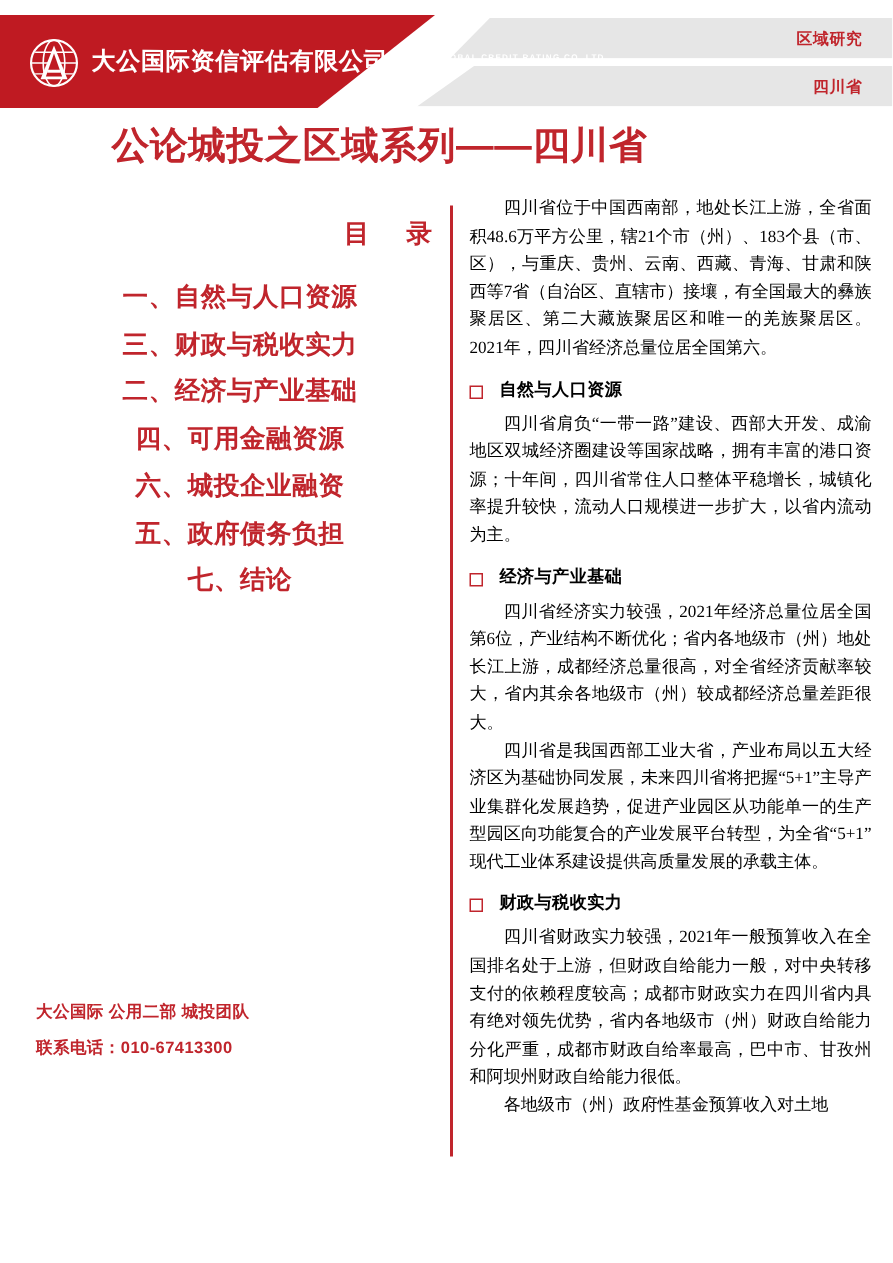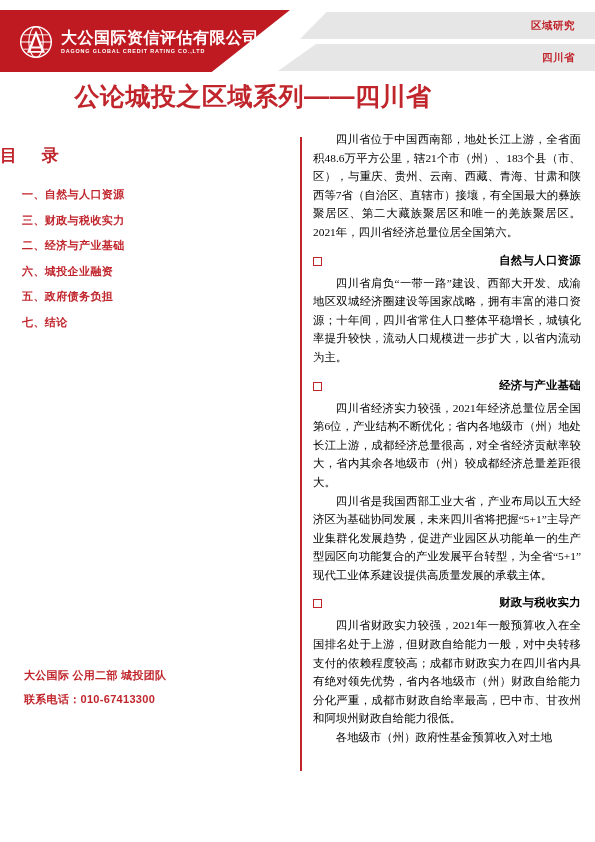--- a/index.html
+++ b/index.html
@@ -72,21 +72,21 @@
     align-items: center;
     gap: 7px;
   }
   .logo-mark {
     width: 36px;
     height: 36px;
     flex: 0 0 36px;
   }
   .logo-text-block {
     display: flex;
-    flex-direction: column;
+    flex-direction: row;
     justify-content: center;
     line-height: 1;
   }
   .logo-cn {
     font-family: "Liberation Sans", "DejaVu Sans", sans-serif;
     font-size: 16px;
     font-weight: bold;
     color: #ffffff;
     letter-spacing: 0.5px;
     white-space: nowrap;
@@ -134,42 +134,43 @@
 
   
   .col-left {
     position: absolute;
     left: 0;
     top: 0;
     width: 298px;
     height: 100%;
   }
   .toc-heading, .author-heading {
-    text-align: left;
+    text-align: right;
     font-family: "Liberation Sans", "DejaVu Sans", sans-serif;
     font-size: 17px;
     font-weight: bold;
     color: #c0252c;
     letter-spacing: 10px;
   }
   .toc-heading { margin-top: 16px; }
   .toc-list {
     margin: 22px 0 0 0;
     padding: 0 0 0 22px;
     list-style: none;
   }
   .toc-item {
     font-family: "Liberation Sans", "DejaVu Sans", sans-serif;
-    font-size: 11px;
+    font-size: 17px;
     font-weight: bold;
     color: #c0252c;
     line-height: 1;
     padding: 0 0 0 0;
     margin-bottom: 14.5px;
     letter-spacing: 0.4px;
+    text-align: center;
   }
 
   .author-block {
     position: absolute;
     left: 0;
     top: 524px;
     width: 298px;
   }
   .author-lines {
     margin-top: 18px;
@@ -200,22 +201,22 @@
     text-align: justify;
     text-justify: inter-ideograph;
     text-indent: 2em;
     margin: 0 0 0 0;
     color: #000;
   }
   .para + .para { margin-top: 0; }
   .section-head {
     display: flex;
     align-items: flex-start;
+    gap: 11px;
     margin: 11px 0 6px 0;
-    justify-content: space-between;
   }
   .bullet-square {
     width: 7px;
     height: 7px;
     border: 1.4px solid #c0252c;
     background: #fff;
     flex: 0 0 7px;
     margin-top: 4px;
   }
   .section-title {
@@ -261,20 +262,21 @@
 
 <div class="content">
   <div class="divider"></div>
 
   <div class="col-left">
     <div class="toc-heading">目 录</div>
     <ul class="toc-list">
       <li class="toc-item">一、自然与人口资源</li>
       <li class="toc-item">三、财政与税收实力</li>
       <li class="toc-item">二、经济与产业基础</li>
+      <li class="toc-item">四、可用金融资源</li>
       <li class="toc-item">六、城投企业融资</li>
       <li class="toc-item">五、政府债务负担</li>
       <li class="toc-item">七、结论</li>
     </ul>
 
     <div class="author-block">
       <div class="author-lines">
         <div class="author-line">大公国际  公用二部  城投团队</div>
         <div class="author-line">联系电话：010-67413300</div>
       </div>

